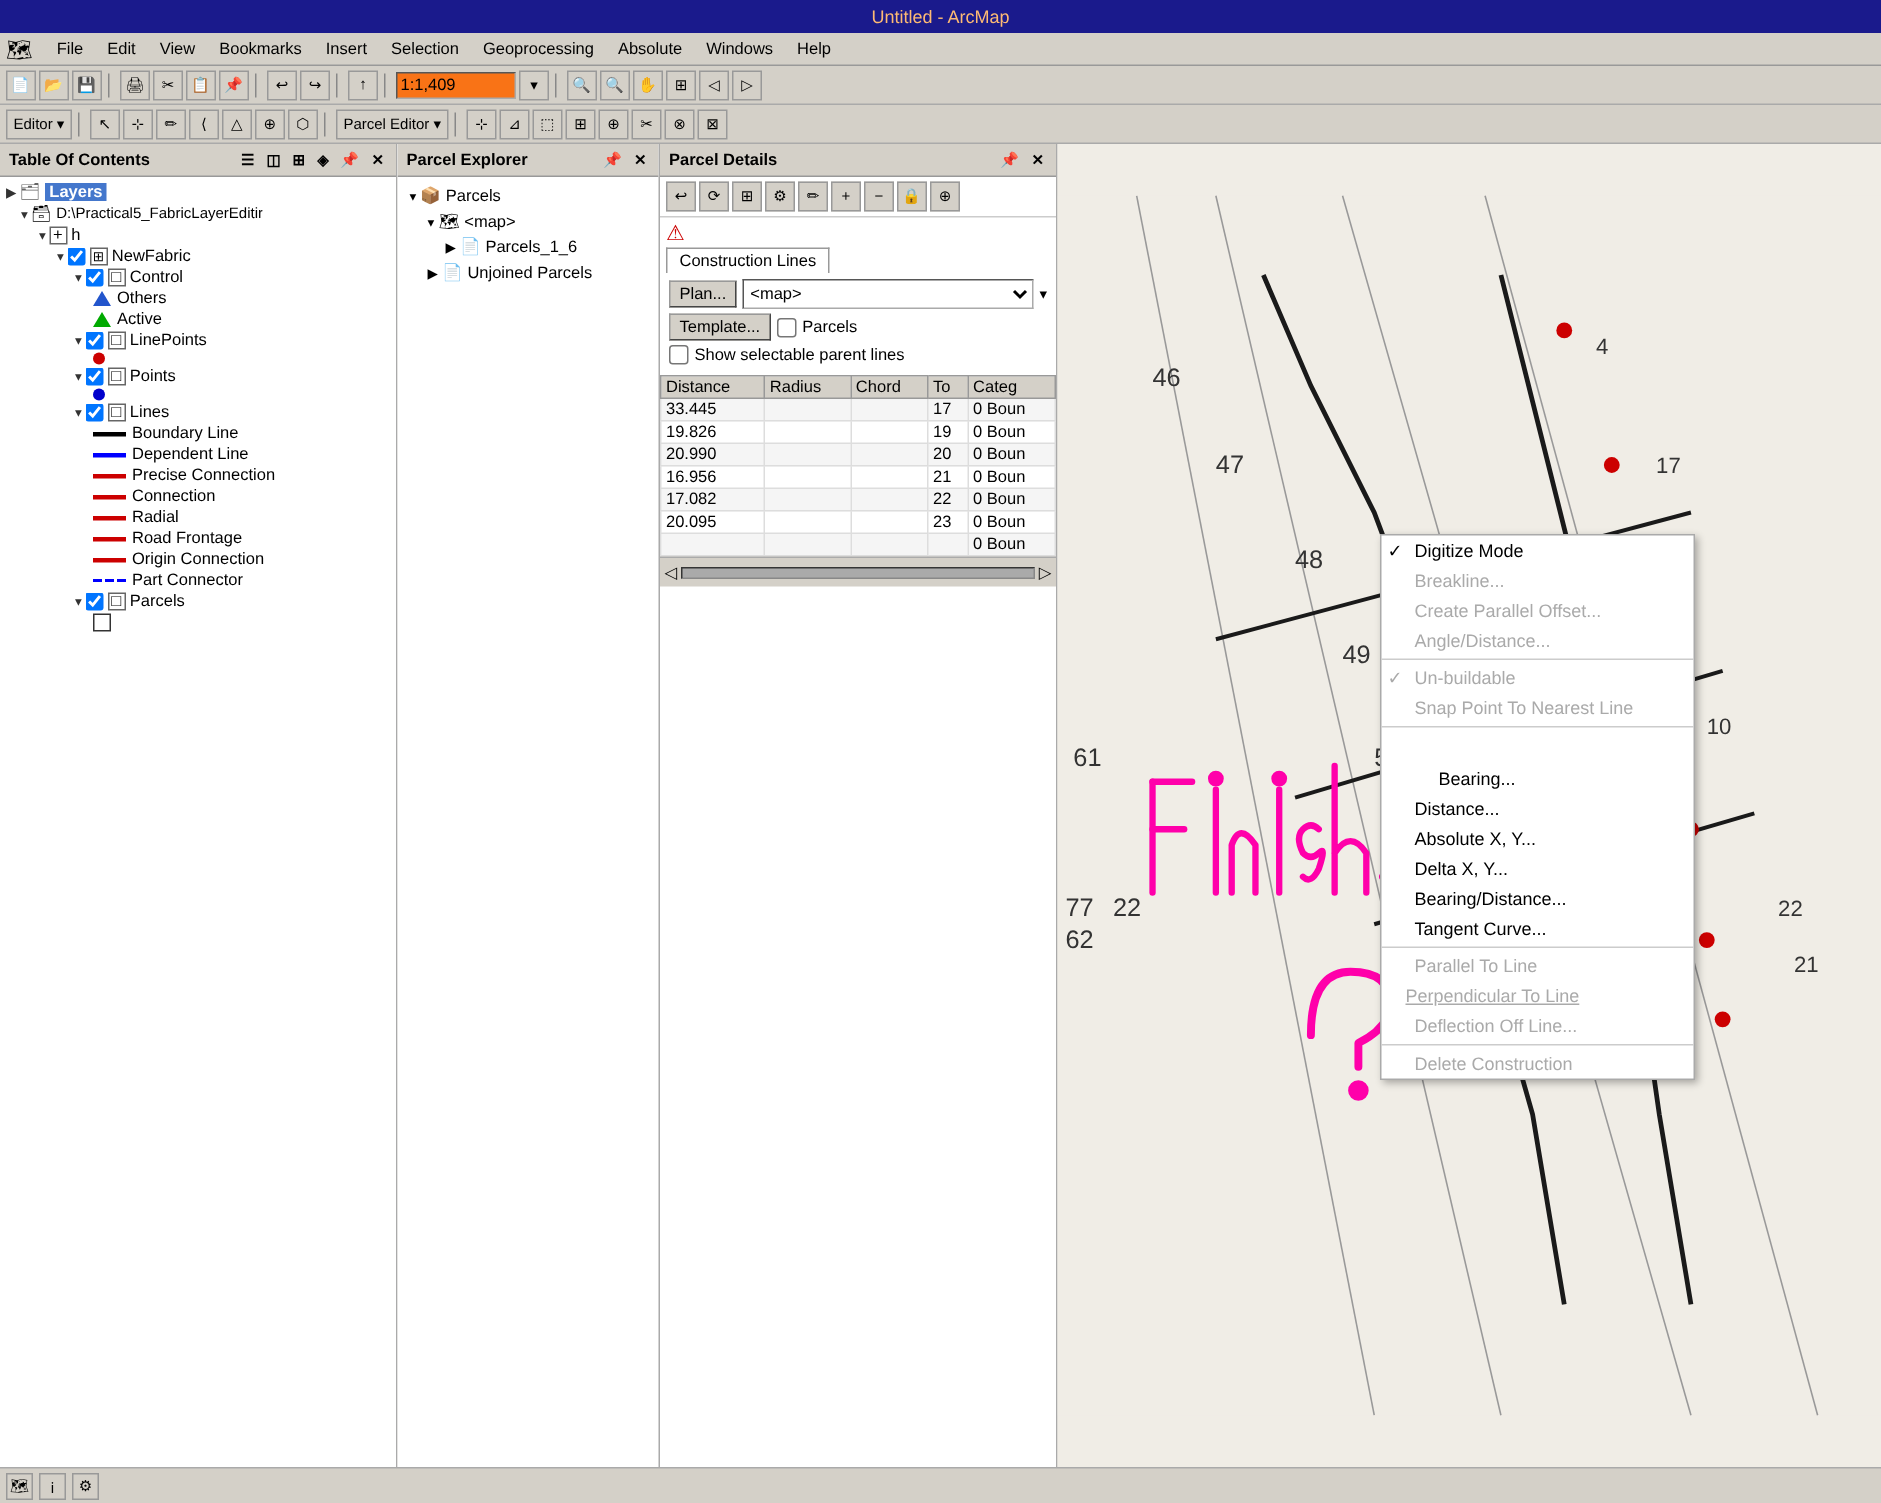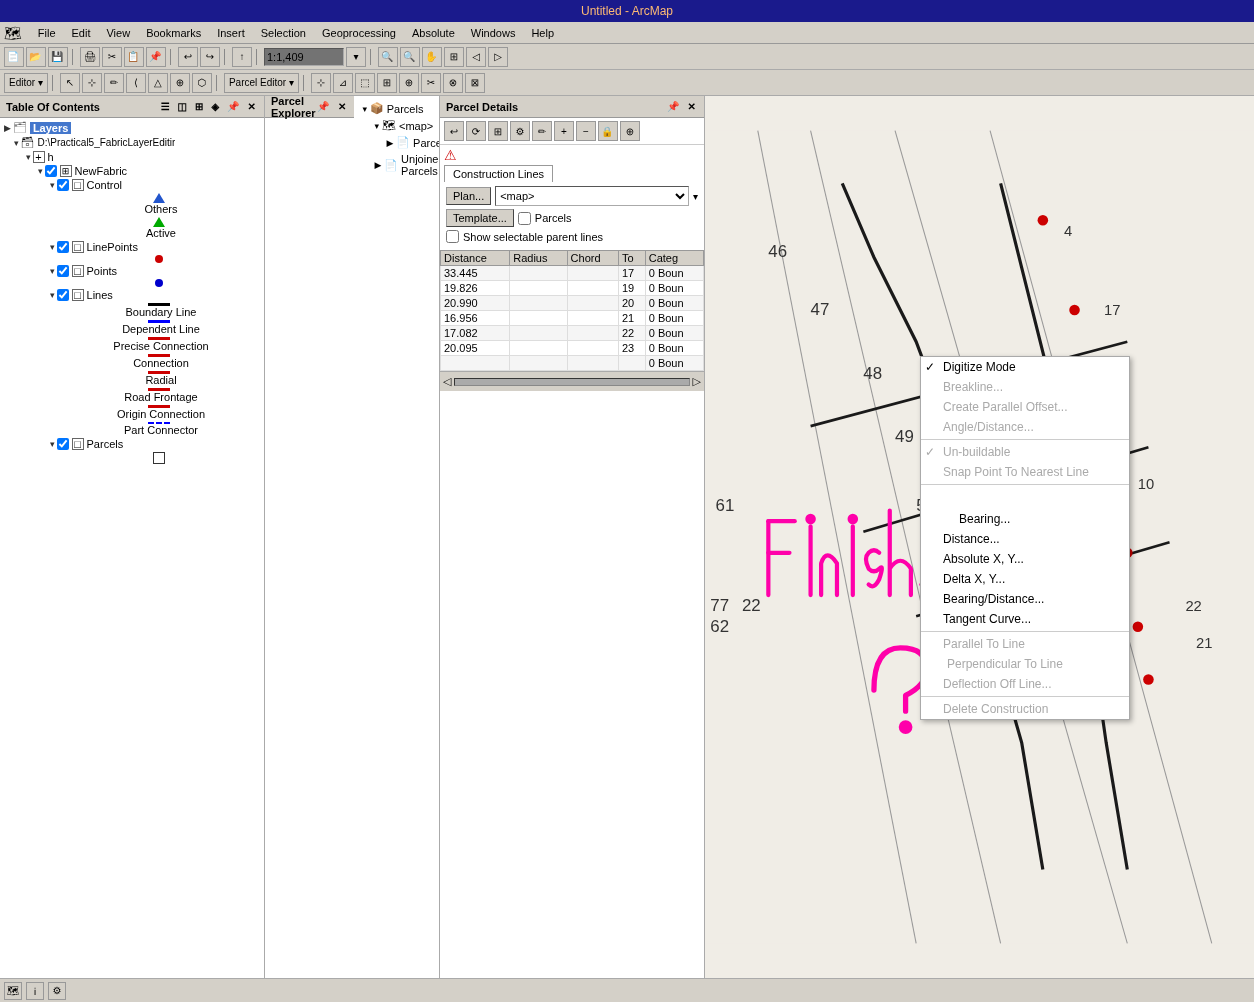--- a/index.html
+++ b/index.html
@@ -51,21 +51,21 @@
       justify-content: center;
       cursor: pointer;
       font-size: 10px;
     }
     .tb-sep { width: 4px; border-left: 1px solid #888; height: 16px; margin: 0 2px; }
     .tb-input {
       height: 18px;
       font-size: 11px;
       border: 1px inset #aaa;
       padding: 0 2px;
-      background: #737373;
+      background: #f97316;
     }
 
     
     #main {
       display: flex;
       height: calc(1002px - 22px - 22px - 26px - 26px - 24px);
     }
 
     
     #toc {
@@ -89,31 +89,31 @@
     }
     .panel-header-icons { display: flex; gap: 4px; }
     .panel-icon { cursor: pointer; font-size: 10px; padding: 1px 2px; }
 
     #toc-content { flex: 1; overflow-y: auto; padding: 2px; }
     .toc-item { display: flex; align-items: center; padding: 1px 2px; cursor: pointer; white-space: nowrap; }
     .indent1 { padding-left: 12px; }
     .indent2 { padding-left: 24px; }
     .indent3 { padding-left: 36px; }
     .indent4 { padding-left: 48px; }
-    .indent5 { padding-left: 60px; flex-direction: column; }
+    .indent5 { padding-left: 60px; }
     .chk { width: 12px; height: 12px; margin-right: 3px; }
     .tri-expand { font-size: 9px; margin-right: 2px; color: #333; }
 
     
     #parcel-explorer {
       width: 175px;
       background: white;
       border-right: 1px solid #aaa;
       display: flex;
-      flex-direction: row;
+      flex-direction: column;
       overflow: hidden;
     }
     .pe-item { padding: 2px 4px; cursor: pointer; display: flex; align-items: center; gap: 3px; }
     .pe-indent1 { padding-left: 16px; }
     .pe-indent2 { padding-left: 28px; }
 
     
     #parcel-details-container {
       width: 265px;
       background: white;
@@ -686,21 +686,21 @@
       <div class="cm-item" style="padding-left:22px;">
         <span>Bearing/Distance...</span>
       </div>
       <div class="cm-item" style="padding-left:22px;">
         <span>Tangent Curve...</span>
       </div>
       <div class="cm-sep"></div>
       <div class="cm-item disabled" style="padding-left:22px;">
         <span>Parallel To Line</span>
       </div>
-      <div class="cm-item disabled" style="padding-left:26px;">
+      <div class="cm-item disabled" style="padding-left:16px;text-decoration:underline;">
         <span>Perpendicular To Line</span>
       </div>
       <div class="cm-item disabled" style="padding-left:22px;">
         <span>Deflection Off Line...</span>
       </div>
       <div class="cm-sep"></div>
       <div class="cm-item disabled" style="padding-left:22px;">
         <span>Delete Construction</span>
       </div>
     </div>

